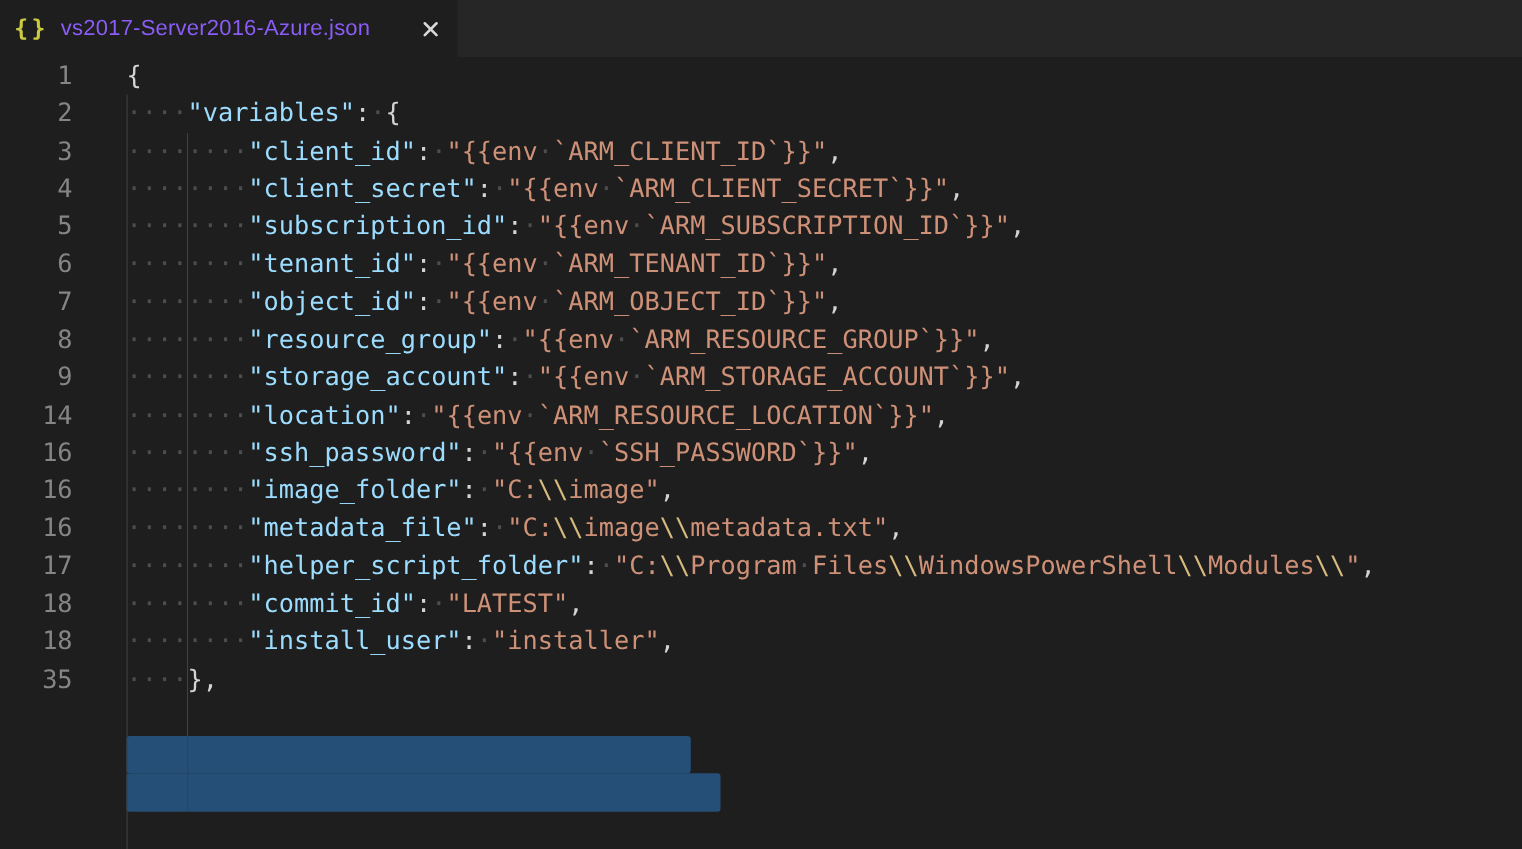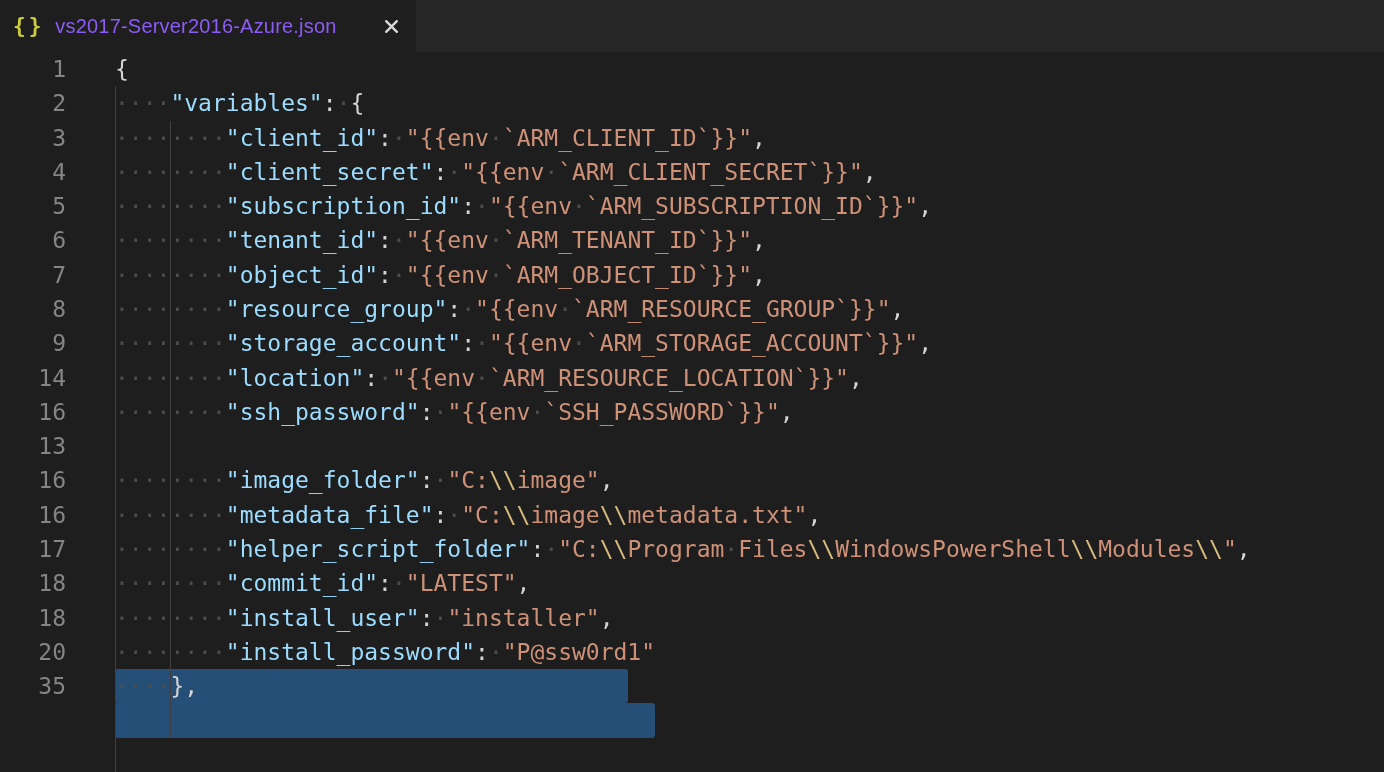--- a/index.html
+++ b/index.html
@@ -117,21 +117,19 @@
     <div class="line"><span class="ln">2</span><span class="content"><span class="tok-w">····</span><span class="tok-k">"variables"</span><span class="tok-p">:</span><span class="tok-w">·</span><span class="tok-p">{</span></span></div>
     <div class="line"><span class="ln">3</span><span class="content"><span class="tok-w">········</span><span class="tok-k">"client_id"</span><span class="tok-p">:</span><span class="tok-w">·</span><span class="tok-s">"{{env</span><span class="tok-w">·</span><span class="tok-s">`ARM_CLIENT_ID`}}"</span><span class="tok-p">,</span></span></div>
     <div class="line"><span class="ln">4</span><span class="content"><span class="tok-w">········</span><span class="tok-k">"client_secret"</span><span class="tok-p">:</span><span class="tok-w">·</span><span class="tok-s">"{{env</span><span class="tok-w">·</span><span class="tok-s">`ARM_CLIENT_SECRET`}}"</span><span class="tok-p">,</span></span></div>
     <div class="line"><span class="ln">5</span><span class="content"><span class="tok-w">········</span><span class="tok-k">"subscription_id"</span><span class="tok-p">:</span><span class="tok-w">·</span><span class="tok-s">"{{env</span><span class="tok-w">·</span><span class="tok-s">`ARM_SUBSCRIPTION_ID`}}"</span><span class="tok-p">,</span></span></div>
     <div class="line"><span class="ln">6</span><span class="content"><span class="tok-w">········</span><span class="tok-k">"tenant_id"</span><span class="tok-p">:</span><span class="tok-w">·</span><span class="tok-s">"{{env</span><span class="tok-w">·</span><span class="tok-s">`ARM_TENANT_ID`}}"</span><span class="tok-p">,</span></span></div>
     <div class="line"><span class="ln">7</span><span class="content"><span class="tok-w">········</span><span class="tok-k">"object_id"</span><span class="tok-p">:</span><span class="tok-w">·</span><span class="tok-s">"{{env</span><span class="tok-w">·</span><span class="tok-s">`ARM_OBJECT_ID`}}"</span><span class="tok-p">,</span></span></div>
     <div class="line"><span class="ln">8</span><span class="content"><span class="tok-w">········</span><span class="tok-k">"resource_group"</span><span class="tok-p">:</span><span class="tok-w">·</span><span class="tok-s">"{{env</span><span class="tok-w">·</span><span class="tok-s">`ARM_RESOURCE_GROUP`}}"</span><span class="tok-p">,</span></span></div>
     <div class="line"><span class="ln">9</span><span class="content"><span class="tok-w">········</span><span class="tok-k">"storage_account"</span><span class="tok-p">:</span><span class="tok-w">·</span><span class="tok-s">"{{env</span><span class="tok-w">·</span><span class="tok-s">`ARM_STORAGE_ACCOUNT`}}"</span><span class="tok-p">,</span></span></div>
     <div class="line"><span class="ln">14</span><span class="content"><span class="tok-w">········</span><span class="tok-k">"location"</span><span class="tok-p">:</span><span class="tok-w">·</span><span class="tok-s">"{{env</span><span class="tok-w">·</span><span class="tok-s">`ARM_RESOURCE_LOCATION`}}"</span><span class="tok-p">,</span></span></div>
     <div class="line"><span class="ln">16</span><span class="content"><span class="tok-w">········</span><span class="tok-k">"ssh_password"</span><span class="tok-p">:</span><span class="tok-w">·</span><span class="tok-s">"{{env</span><span class="tok-w">·</span><span class="tok-s">`SSH_PASSWORD`}}"</span><span class="tok-p">,</span></span></div>
-    <div class="line"><span class="ln">13</span><span class="content"></span></div>
     <div class="line"><span class="ln">16</span><span class="content"><span class="tok-w">········</span><span class="tok-k">"image_folder"</span><span class="tok-p">:</span><span class="tok-w">·</span><span class="tok-s">"C:</span><span class="tok-e">\\</span><span class="tok-s">image"</span><span class="tok-p">,</span></span></div>
     <div class="line"><span class="ln">16</span><span class="content"><span class="tok-w">········</span><span class="tok-k">"metadata_file"</span><span class="tok-p">:</span><span class="tok-w">·</span><span class="tok-s">"C:</span><span class="tok-e">\\</span><span class="tok-s">image</span><span class="tok-e">\\</span><span class="tok-s">metadata.txt"</span><span class="tok-p">,</span></span></div>
     <div class="line"><span class="ln">17</span><span class="content"><span class="tok-w">········</span><span class="tok-k">"helper_script_folder"</span><span class="tok-p">:</span><span class="tok-w">·</span><span class="tok-s">"C:</span><span class="tok-e">\\</span><span class="tok-s">Program</span><span class="tok-w">·</span><span class="tok-s">Files</span><span class="tok-e">\\</span><span class="tok-s">WindowsPowerShell</span><span class="tok-e">\\</span><span class="tok-s">Modules</span><span class="tok-e">\\</span><span class="tok-s">"</span><span class="tok-p">,</span></span></div>
     <div class="line"><span class="ln">18</span><span class="content"><span class="tok-w">········</span><span class="tok-k">"commit_id"</span><span class="tok-p">:</span><span class="tok-w">·</span><span class="tok-s">"LATEST"</span><span class="tok-p">,</span></span></div>
     <div class="line"><span class="ln">18</span><span class="content"><span class="tok-w">········</span><span class="tok-k">"install_user"</span><span class="tok-p">:</span><span class="tok-w">·</span><span class="tok-s">"installer"</span><span class="tok-p">,</span></span></div>
-    <div class="line"><span class="ln">20</span><span class="content"><span class="tok-w">········</span><span class="tok-k">"install_password"</span><span class="tok-p">:</span><span class="tok-w">·</span><span class="tok-s">"P@ssw0rd1"</span></span></div>
     <div class="line"><span class="ln">35</span><span class="content"><span class="tok-w">····</span><span class="tok-p">},</span></span></div>
   </div>
 
 </body></html>

